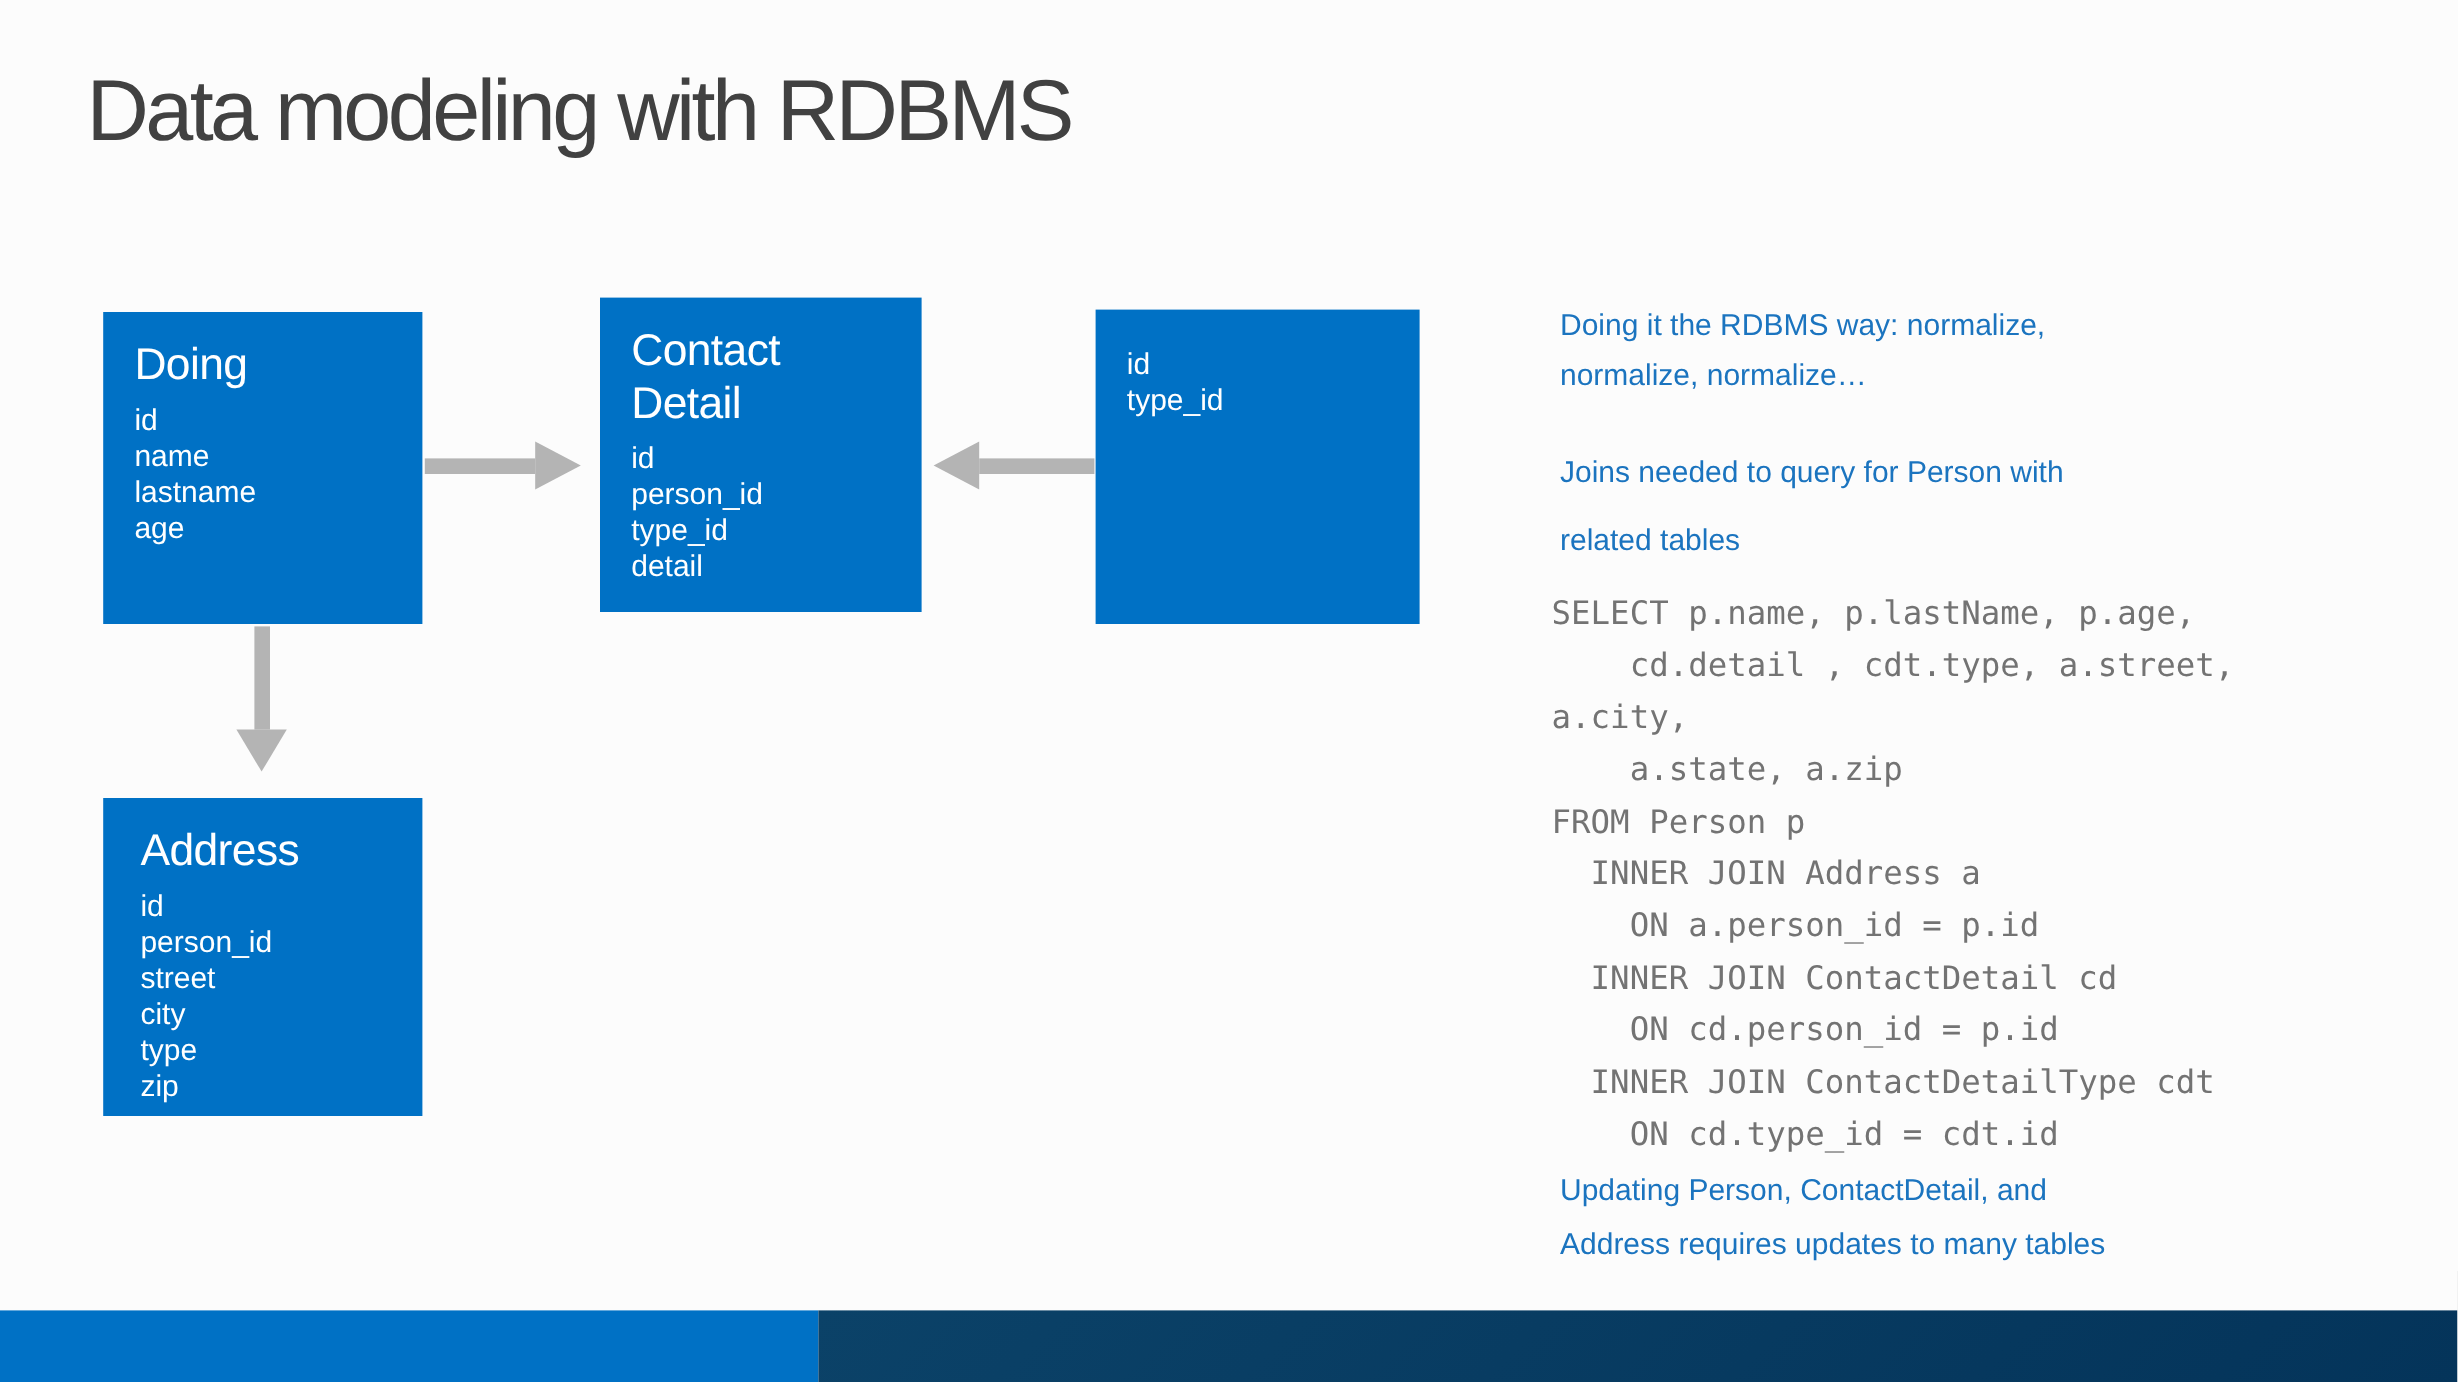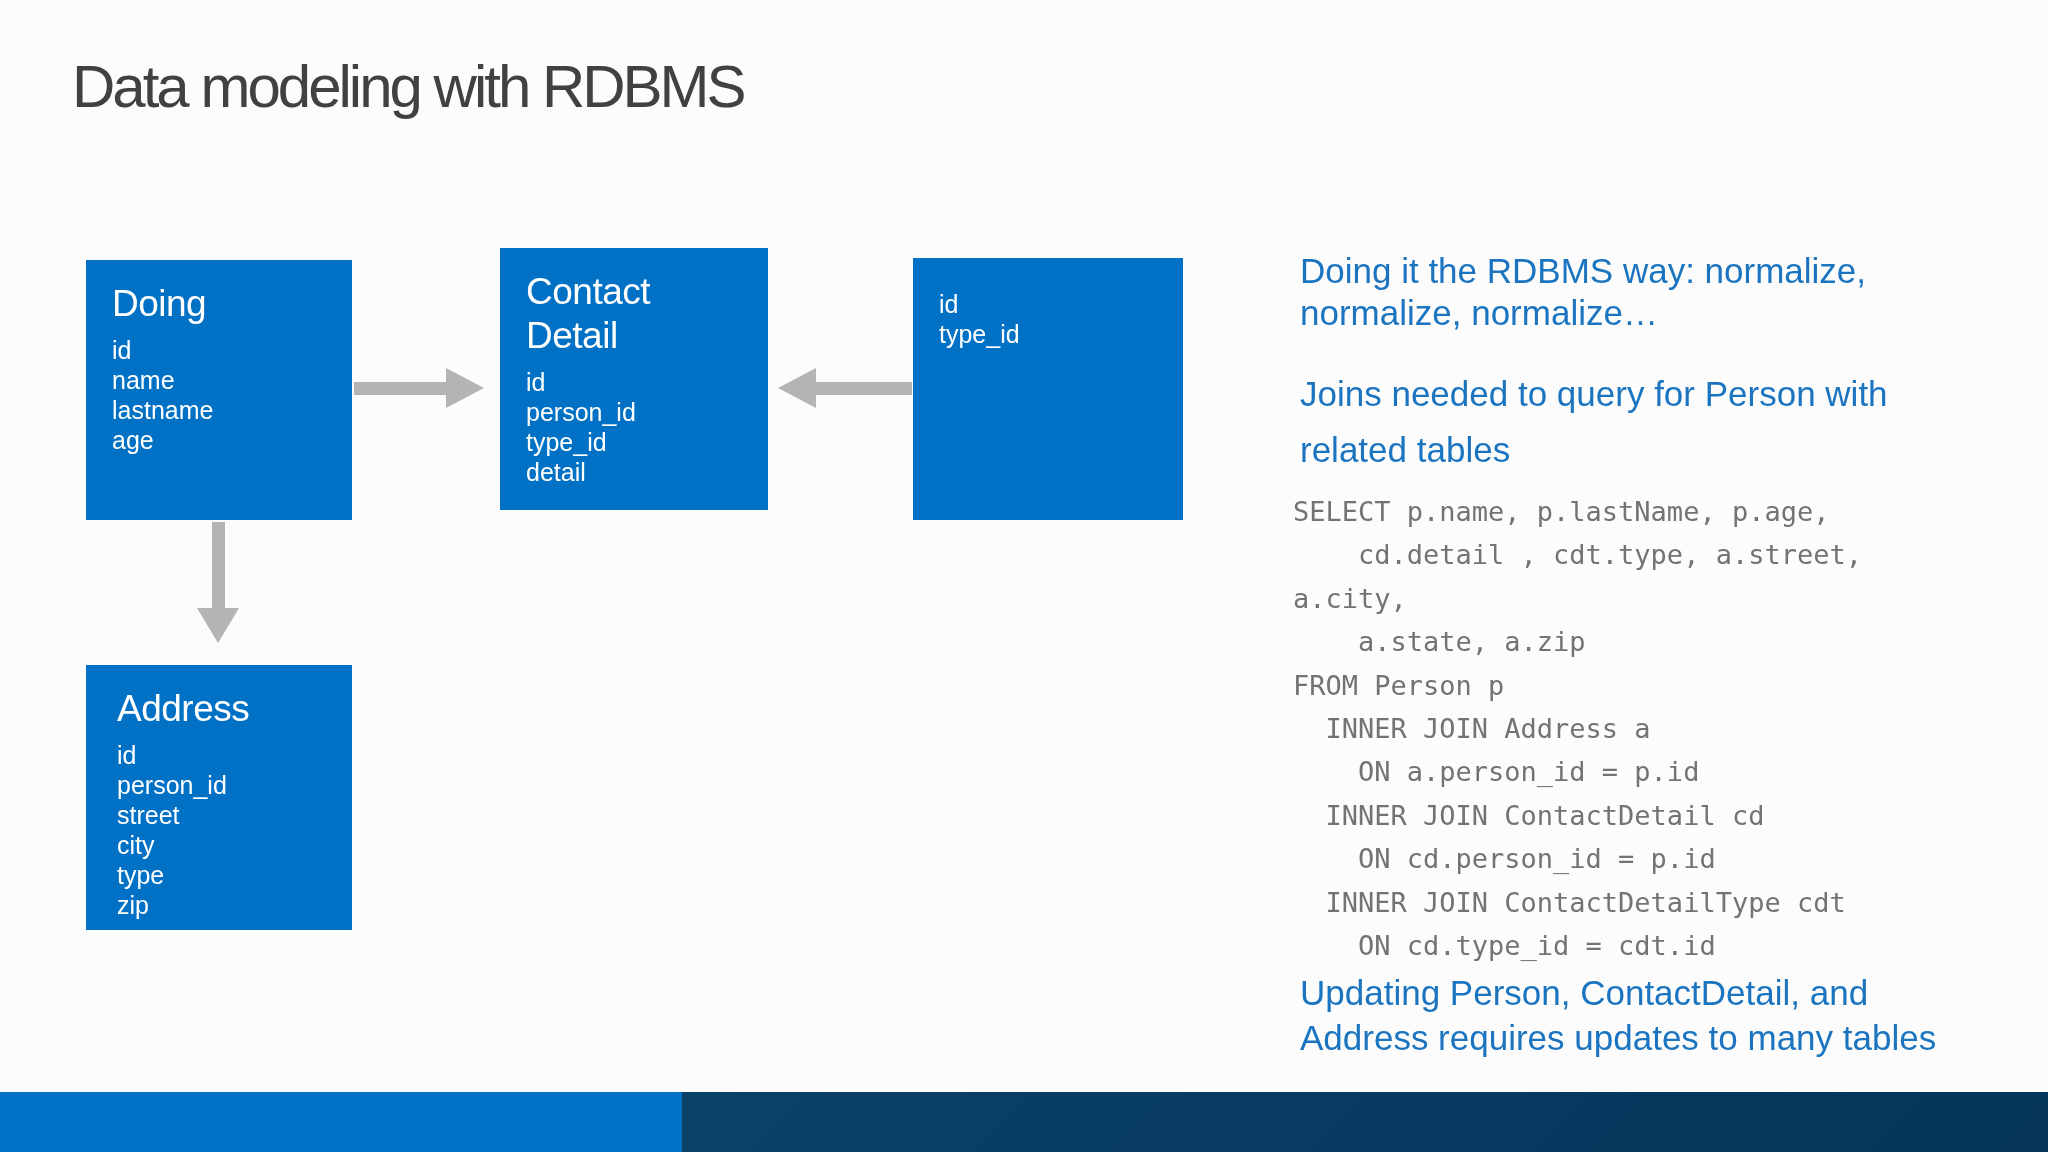--- a/index.html
+++ b/index.html
@@ -4,21 +4,21 @@
 <style>
   html,body{margin:0;padding:0;background:#e9e9e9;}
   .slide{
     position:relative;width:2048px;height:1152px;overflow:hidden;
     background:#fcfcfc;
     font-family:"Liberation Sans",sans-serif;
   }
   
   .title{
     position:absolute;left:72px;top:52px;margin:0;
-    font-size:60px;font-weight:300;letter-spacing:-3px;
+    font-size:72px;font-weight:300;letter-spacing:-3px;
     color:#414141;white-space:nowrap;
   }
   
   .db-table{
     position:absolute;background:#0071c5;color:#ffffff;
     padding:22px 26px;box-sizing:border-box;
   }
   .db-table .tname{
     font-size:37px;font-weight:300;line-height:44px;letter-spacing:-0.5px;
   }
@@ -34,21 +34,21 @@
   
   .a1 .shaft{left:354px;top:382px;width:92px;height:13px;}
   .a1 .head {left:446px;top:368px;border-top:20px solid transparent;border-bottom:20px solid transparent;border-left:38px solid #b4b4b4;}
   
   .a2 .shaft{left:816px;top:382px;width:96px;height:13px;}
   .a2 .head {left:778px;top:368px;border-top:20px solid transparent;border-bottom:20px solid transparent;border-right:38px solid #b4b4b4;}
   
   .a3 .shaft{left:212px;top:522px;width:13px;height:86px;}
   .a3 .head {left:197px;top:608px;border-left:21px solid transparent;border-right:21px solid transparent;border-top:35px solid #b4b4b4;}
   
-  .note{position:absolute;color:#1b74bf;font-size:35px;font-weight:300;white-space:pre-line;}
+  .note{position:absolute;color:#1b74bf;font-size:25px;font-weight:300;white-space:pre-line;}
   .n1{left:1300px;top:250px;line-height:42px;}
   .n2{left:1300px;top:366px;line-height:56px;}
   .n3{left:1300px;top:970px;line-height:45px;}
   .sql{
     position:absolute;left:1293px;top:490px;margin:0;
     font-family:"DejaVu Sans Mono","Liberation Mono",monospace;
     font-size:27px;line-height:43.4px;color:#737373;white-space:pre;
   }
   
   .footer{position:absolute;left:0;top:1092px;width:2048px;height:60px;}

